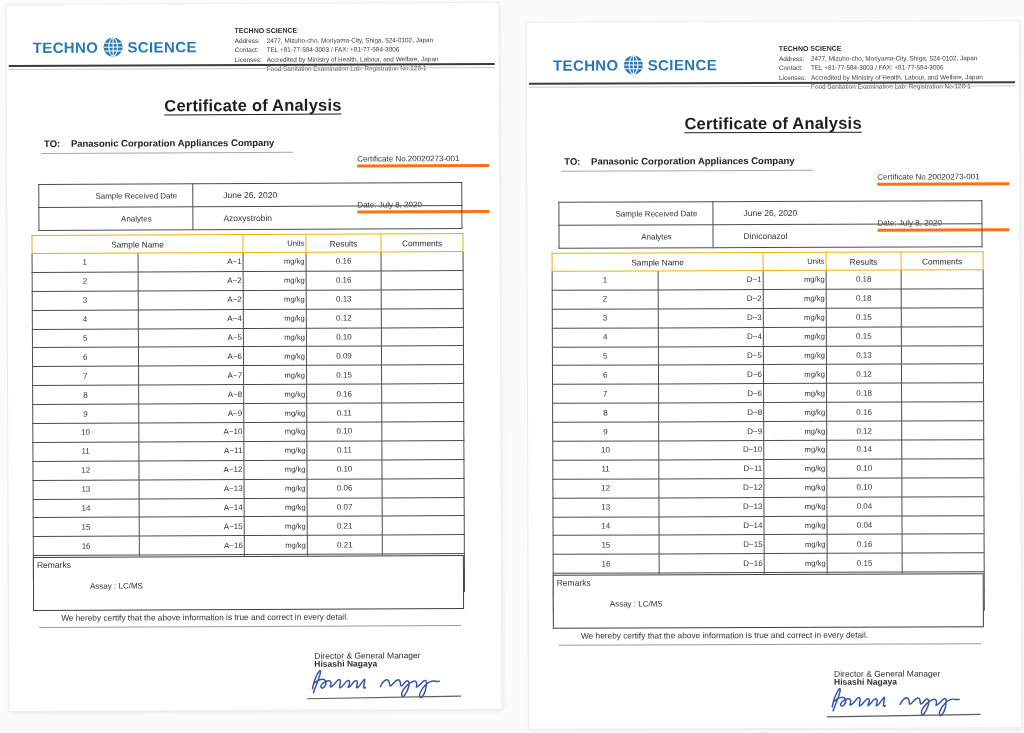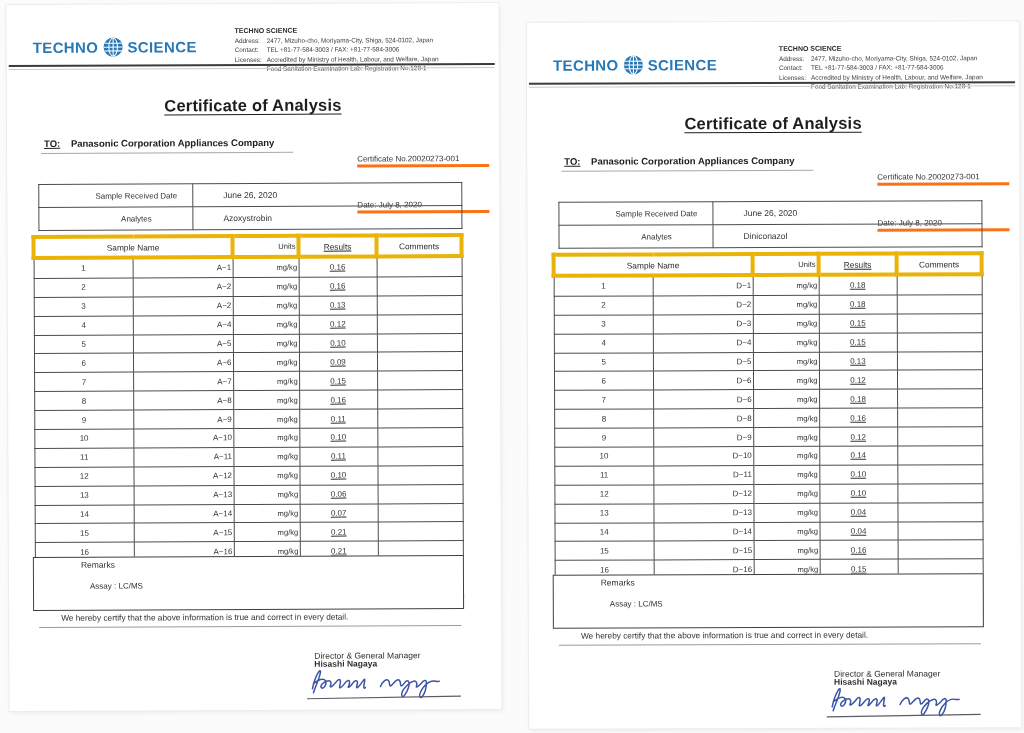--- a/index.html
+++ b/index.html
@@ -29,46 +29,46 @@
   .lh-label{display:inline-block;width:32px;}
   .lh-indent{padding-left:32px;}
   .rule{position:absolute;left:2px;right:4px;top:60px;height:2px;
     border-top:2.5px solid #3b3b3b;border-bottom:1px solid #c9c9c9;}
 
   .title{position:absolute;left:0;top:92px;width:100%;text-align:center;
     font-size:16.5px;font-weight:bold;color:#1d1d1d;letter-spacing:0.2px;
     text-decoration:underline;text-underline-offset:3px;}
 
   .to-line{position:absolute;left:37px;top:133px;font-size:9.5px;font-weight:bold;color:#222;}
-  .to-line .to-label{margin-right:8px;text-decoration:underline;}
+  .to-line .to-label{margin-right:8px;}
   .to-underline{position:absolute;left:34px;top:148px;width:252px;border-bottom:1px solid #a8a8a8;}
 
   .cert-no,.cert-date{position:absolute;left:350px;width:132px;font-size:8px;color:#333;
     border-bottom:3px solid #f97316;padding-bottom:1px;white-space:nowrap;}
   .cert-no{top:151px;}
   .cert-date{top:165px;margin-top:32px;}
 
   table{border-collapse:collapse;table-layout:fixed;}
   .info-table{position:absolute;left:31px;top:179px;width:424px;border:1.5px solid #3f3f3f;}
   .info-table td{border:1px solid #4d4d4d;height:20px;font-size:8px;color:#333;}
   .info-table .i-label{width:110px;text-align:center;padding-left:42px;}
   .info-table .i-value{font-size:8.5px;padding-left:30px;}
 
   .main-table{position:absolute;left:24px;top:230px;width:432px;border:1.5px solid #3f3f3f;font-size:8px;}
-  .main-table th{border:4px solid #eab308;height:15px;font-size:8.3px;font-weight:normal;color:#2b2b2b;}
+  .main-table th{border:1px solid #eab308;height:15px;font-size:8.3px;font-weight:normal;color:#2b2b2b;}
   .main-table td{border:1px solid #4d4d4d;height:15.9px;color:#333;}
   .main-table .col-no{width:26px;text-align:center;}
   .main-table .col-name{width:192px;text-align:right;padding-left:12px;}
   .main-table .col-units{width:60px;text-align:right;font-size:7.6px;}
-  .main-table .col-result{width:72px;text-align:center;text-decoration:underline;}
+  .main-table .col-result{width:72px;text-align:center;}
   .main-table .col-comment{width:79px;}
 
   .remarks{position:absolute;left:24px;top:551.5px;width:429px;height:52px;
     border:1.5px solid #3f3f3f;background:#fff;}
-  .remarks-label{position:absolute;left:3px;top:2px;font-size:8.5px;color:#2e2e2e;margin-left:44px;}
+  .remarks-label{position:absolute;left:3px;top:2px;font-size:8.5px;color:#2e2e2e;}
   .assay{position:absolute;left:56px;top:24px;font-size:8px;color:#333;}
 
   .certify{position:absolute;left:30px;top:608px;width:422px;font-size:8.3px;color:#333;
     padding-bottom:4px;border-bottom:1px solid #9a9a9a;text-indent:22px;}
   .signer-name{position:absolute;left:305px;top:655px;font-size:8.5px;color:#2e2e2e;font-weight:bold;}
   .signer-title{position:absolute;left:305px;top:647px;font-size:8.5px;color:#2e2e2e;}
   .signature{position:absolute;left:295px;top:658px;}
 </style>
 </head>
 <body>

